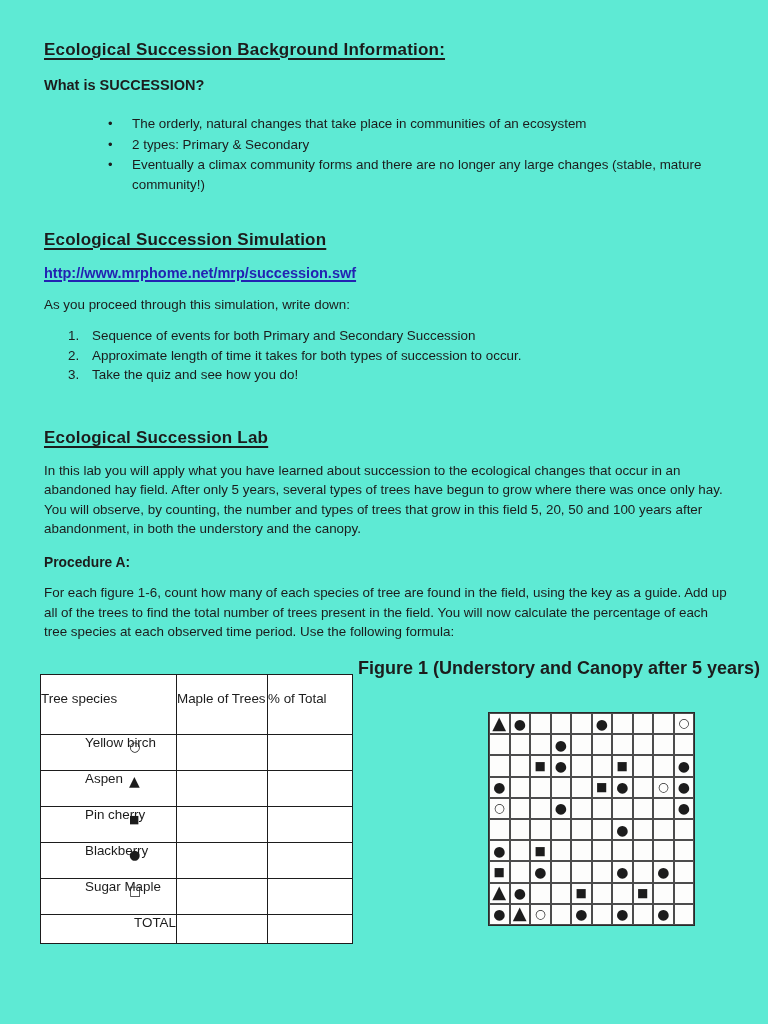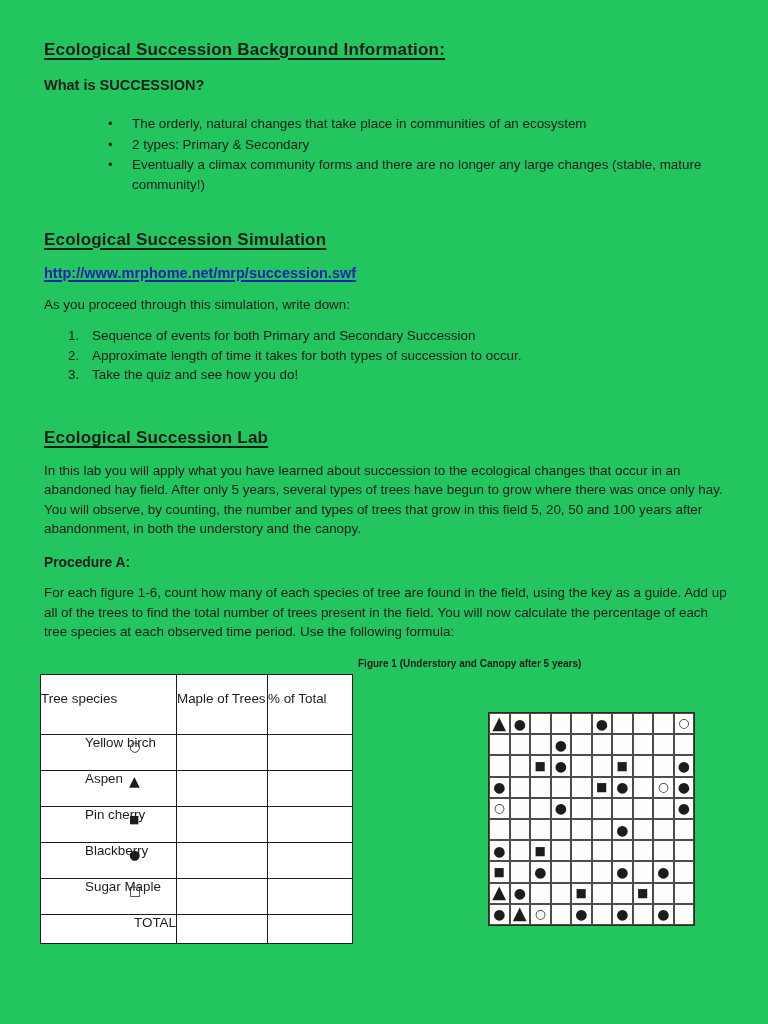--- a/index.html
+++ b/index.html
@@ -1,19 +1,19 @@
 <!DOCTYPE html>
 <html><head>
 <meta charset="utf-8">
 <style>
   html,body{margin:0;padding:0;background:#ffffff;}
   .page{
     position:relative;
     width:768px;height:1024px;
-    background:#22c55e;
+    background:#5eead4;
     font-family:"Liberation Sans","DejaVu Sans",sans-serif;
     color:#1c1c1c;
     overflow:hidden;
   }
   .content{padding:40px 40px 0 44px;}
   .h-underline{
     font-weight:bold;
     text-decoration:underline;
     text-decoration-thickness:1.6px;
     text-underline-offset:3px;
@@ -95,21 +95,21 @@
   .s-circ{font-size:13px;}
   .s-tri{font-size:14px;top:3px;}
   .s-sq{font-size:11px;top:5px;}
   .s-dot{font-size:13px;}
   .s-osq{font-size:13px;}
   .s-dia{font-size:13px;left:95px;}
 
   
   .figure-title{
     position:absolute;left:358px;top:658px;
-    font-weight:bold;font-size:10px;
+    font-weight:bold;font-size:18px;
     white-space:nowrap;
   }
   .fgrid{
     position:absolute;left:488px;top:712px;
     display:grid;
     grid-template-columns:repeat(10,20.5px);
     grid-auto-rows:21.2px;
     border:1.6px solid #2a2a2a;
     background:#fdfdfc;
   }

